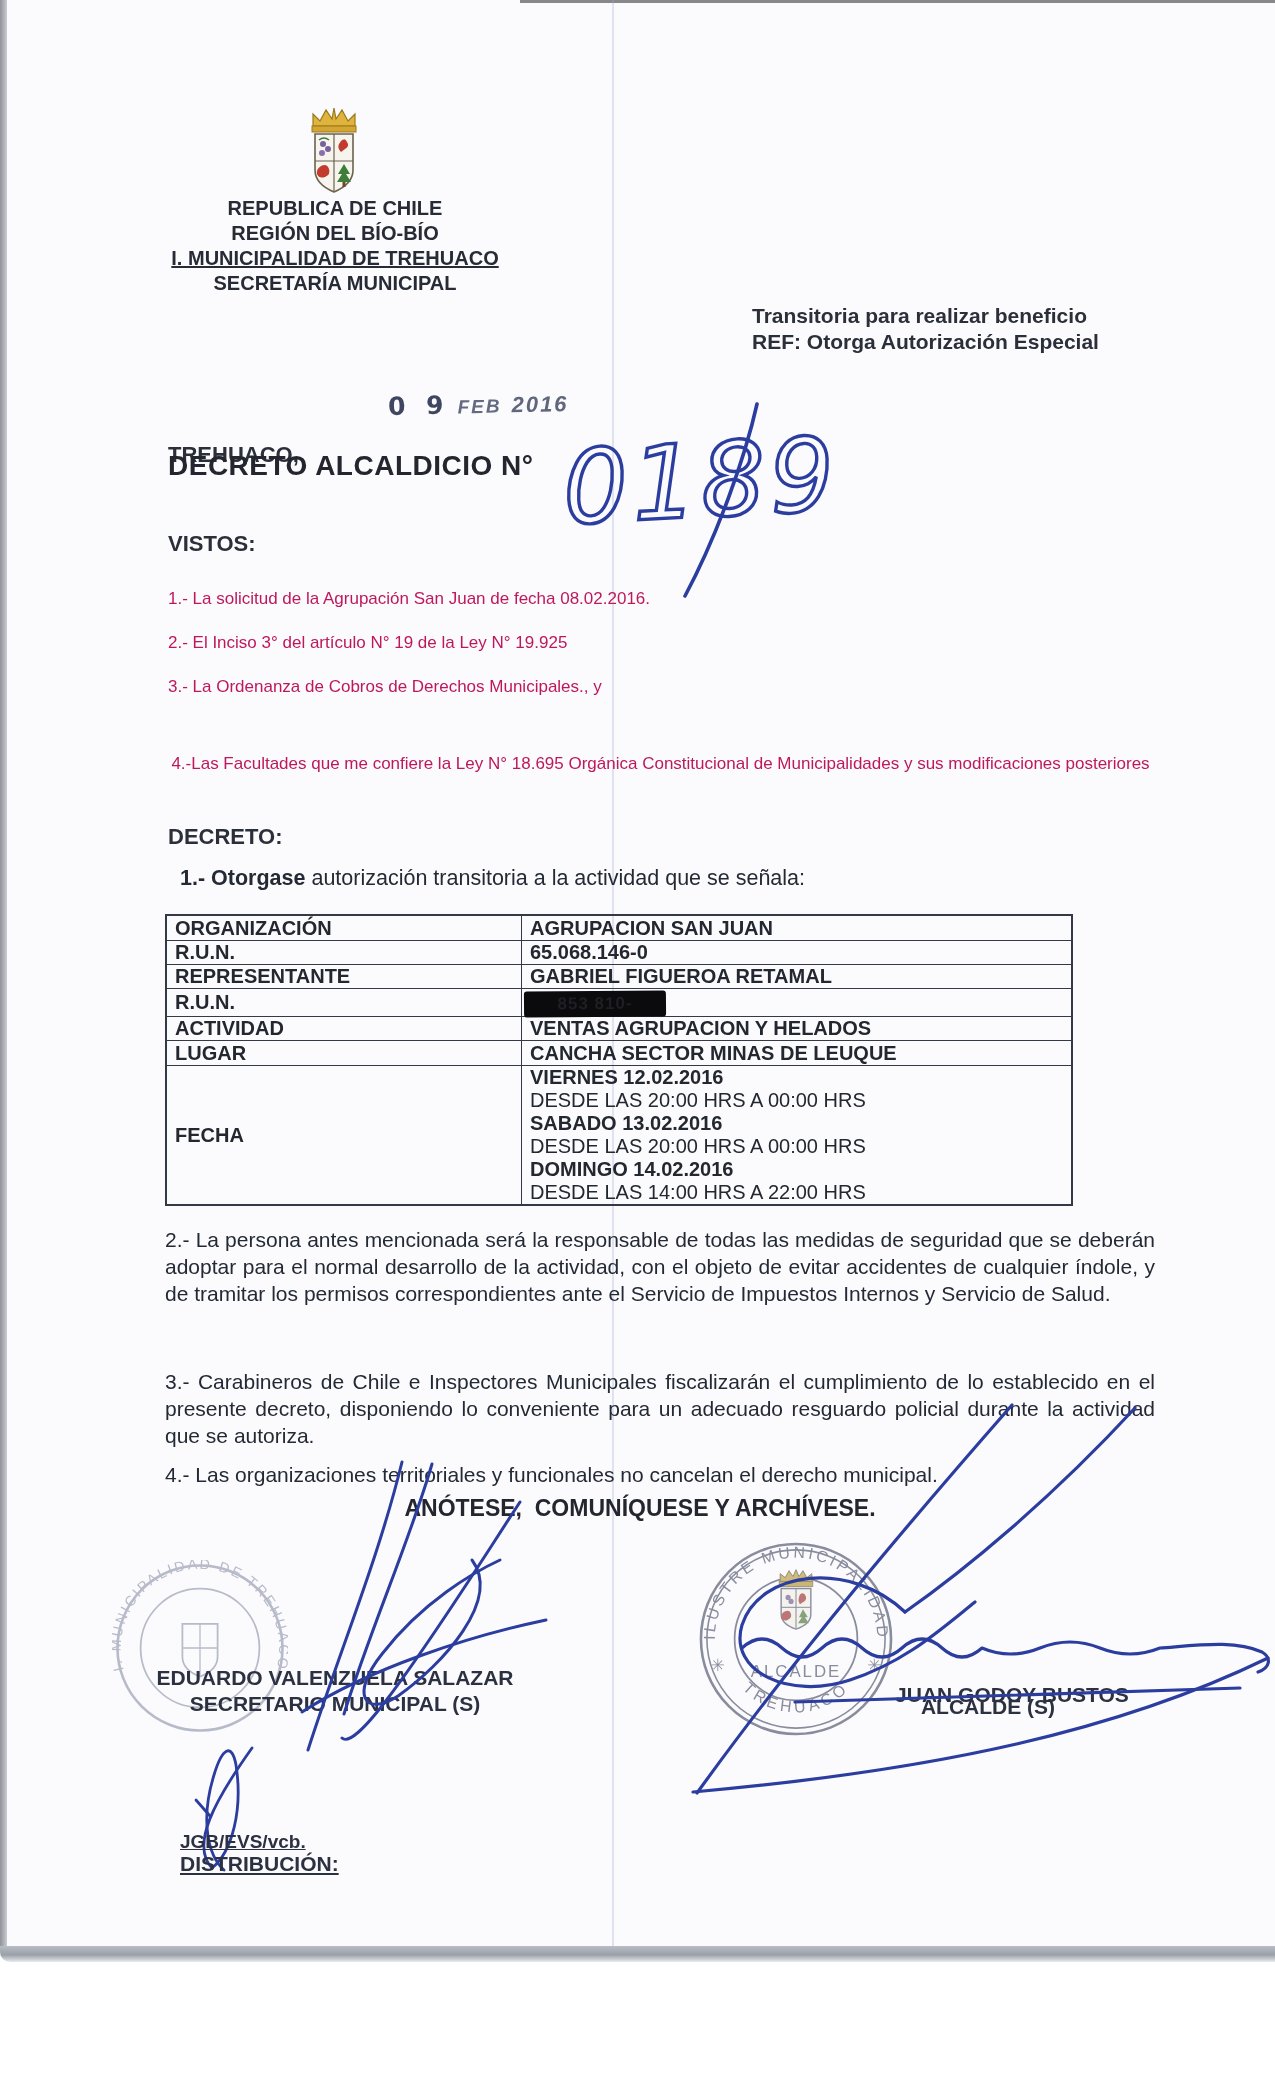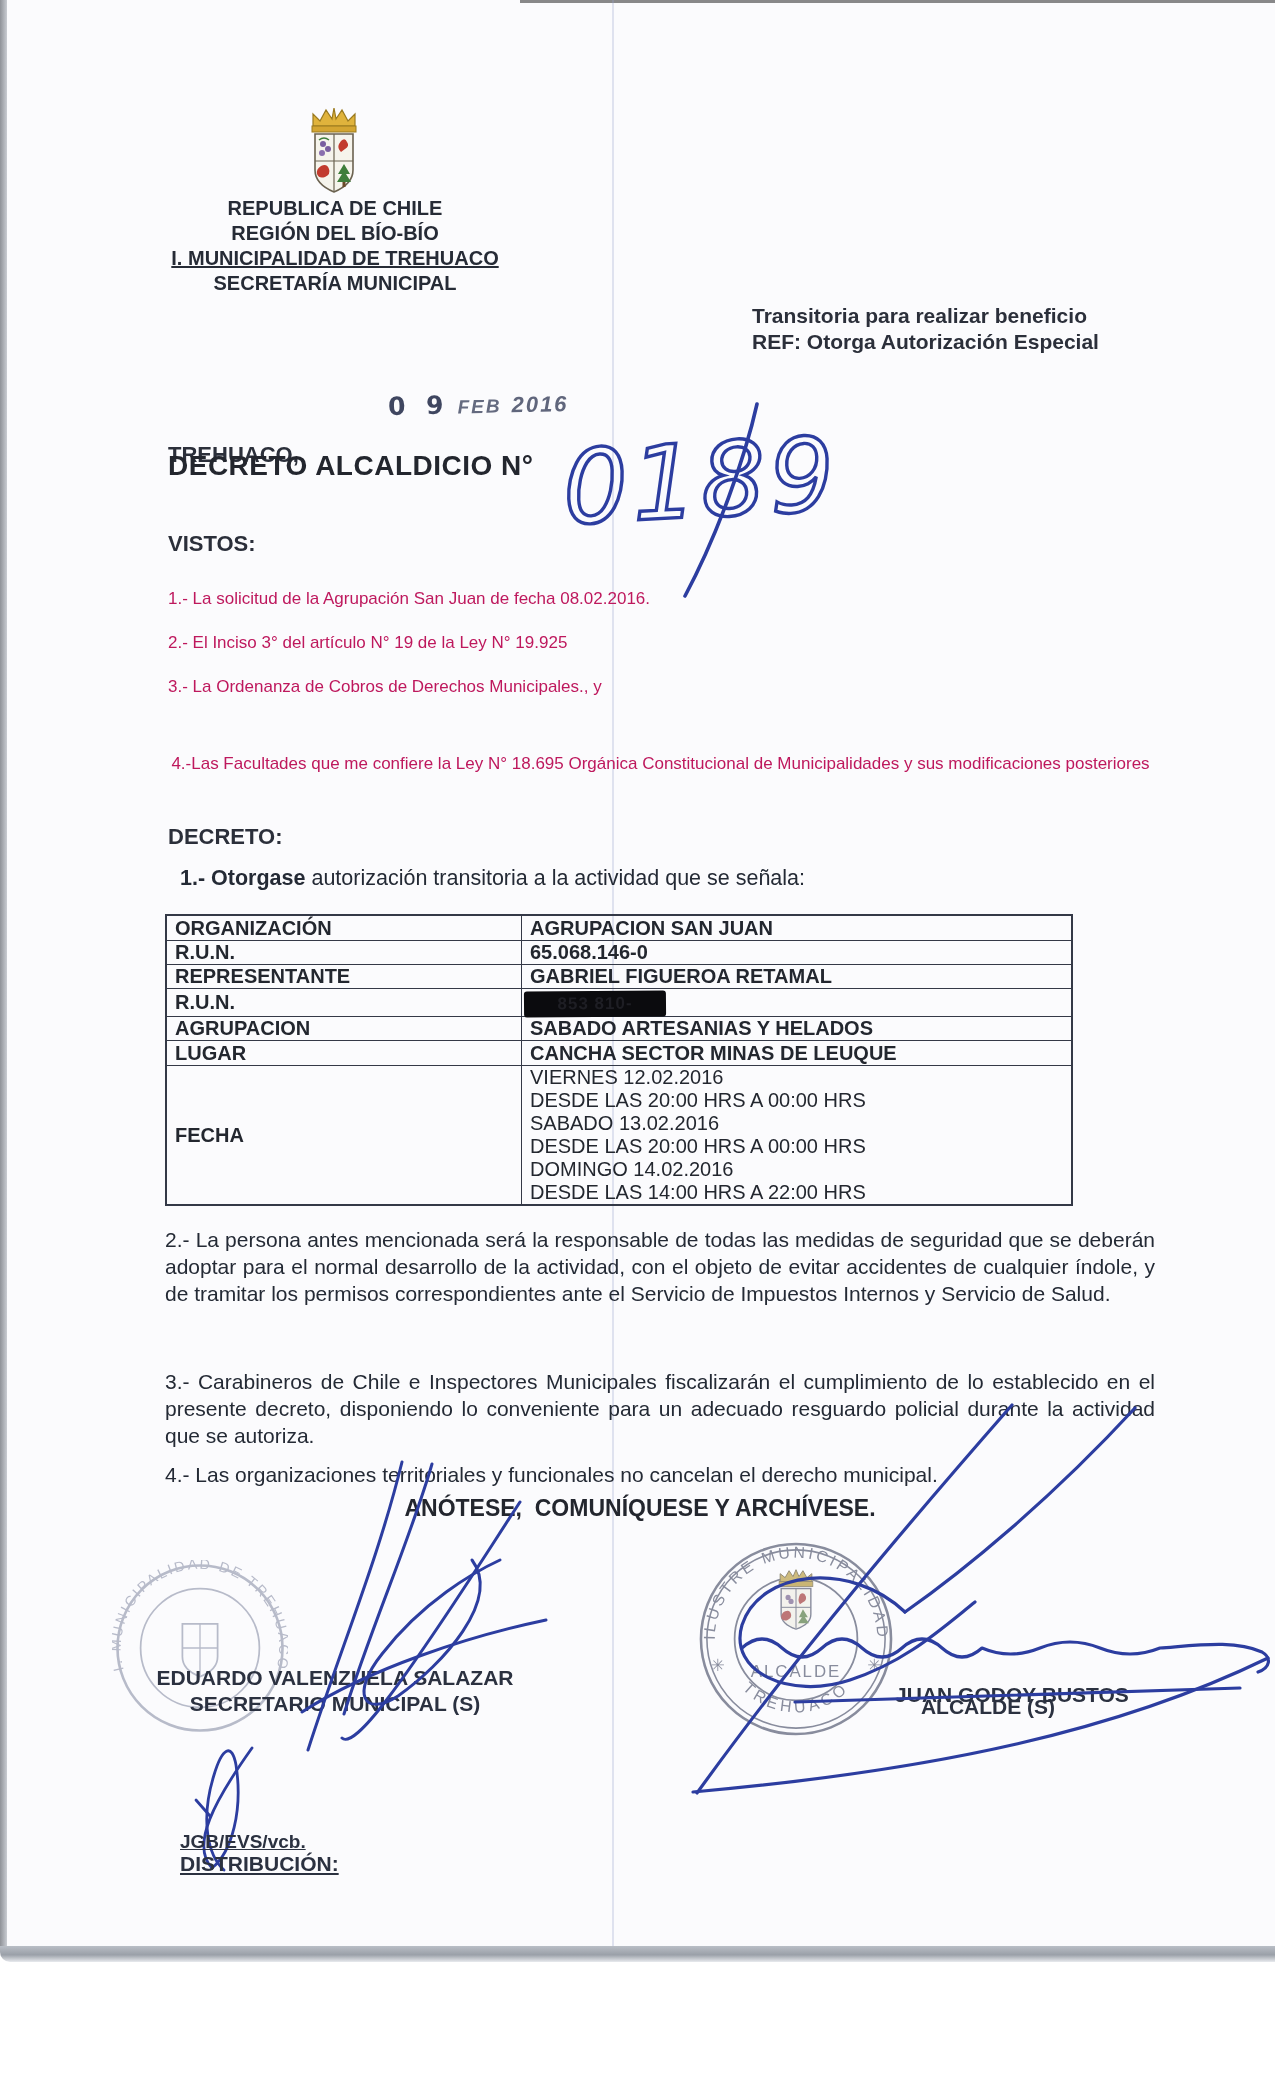--- a/index.html
+++ b/index.html
@@ -30,21 +30,21 @@
   table.decree{position:absolute;left:165px;top:914px;width:908px;border-collapse:collapse;table-layout:fixed;}
   table.decree td{border:1.6px solid #343947;font-size:20px;color:#23272f;padding:0 8px;vertical-align:middle;}
   table.decree{border:2.5px solid #343947;}
   td.lbl{width:338px;font-weight:700;}
   td.val{font-weight:700;position:relative;margin-top:24px;}
   tr.r1 td{height:24px;} tr.r2 td{height:23px;} tr.r3 td{height:23px;}
   tr.r4 td{height:27px;} tr.r5 td{height:23px;} tr.r6 td{height:24px;}
   td.fecha-val{font-weight:400;padding-top:2px;padding-bottom:4px;vertical-align:top;}
   td.fecha-lbl{vertical-align:top;padding-top:2px;}
   .fl{font-size:20px;line-height:23px;}
-  .fl.b{font-weight:400;}
+  .fl.b{font-weight:700;}
   .redact{position:absolute;left:2px;top:2px;width:142px;height:26px;background:#0b0b0e;border-radius:3px;transform:rotate(-.5deg);color:#1e1e24;font-size:17px;line-height:26px;text-align:center;overflow:hidden;letter-spacing:1px;}
   .para{left:165px;width:990px;font-size:21px;line-height:27px;text-align:justify;color:#242a35;}
   .closing{left:165px;top:1495px;width:950px;text-align:center;font-weight:700;font-size:23px;color:#23262e;white-space:pre;}
   .sig-name{width:400px;text-align:center;font-weight:700;font-size:21px;line-height:26px;color:#2b3140;}
   .footer-ini{left:180px;top:1831px;font-weight:700;font-size:19px;text-decoration:underline;color:#2b3140;}
   .footer-dist{left:180px;top:1852px;font-weight:700;font-size:21px;text-decoration:underline;color:#2b3140;}
   svg{display:block;}
   .pen{stroke:#2c3da0;fill:none;stroke-linecap:round;stroke-linejoin:round;}
 </style>
 </head>
@@ -118,22 +118,22 @@
     <td class="lbl">REPRESENTANTE</td>
     <td class="val">GABRIEL FIGUEROA RETAMAL</td>
   </tr>
   <tr class="r4">
     <td class="lbl">R.U.N.</td>
     <td class="val">
       <span class="redact">853 810-</span>
     </td>
   </tr>
   <tr class="r5">
-    <td class="lbl">AGRUPACION</td>
-    <td class="val">SABADO ARTESANIAS Y HELADOS</td>
+    <td class="lbl">ACTIVIDAD</td>
+    <td class="val">VENTAS AGRUPACION Y HELADOS</td>
   </tr>
   <tr class="r6">
     <td class="lbl">LUGAR</td>
     <td class="val">CANCHA SECTOR MINAS DE LEUQUE</td>
   </tr>
   <tr>
     <td class="lbl fecha-lbl">FECHA</td>
     <td class="fecha-val">
       <div class="fl b">VIERNES 12.02.2016</div>
       <div class="fl">DESDE LAS 20:00 HRS A 00:00 HRS</div>

